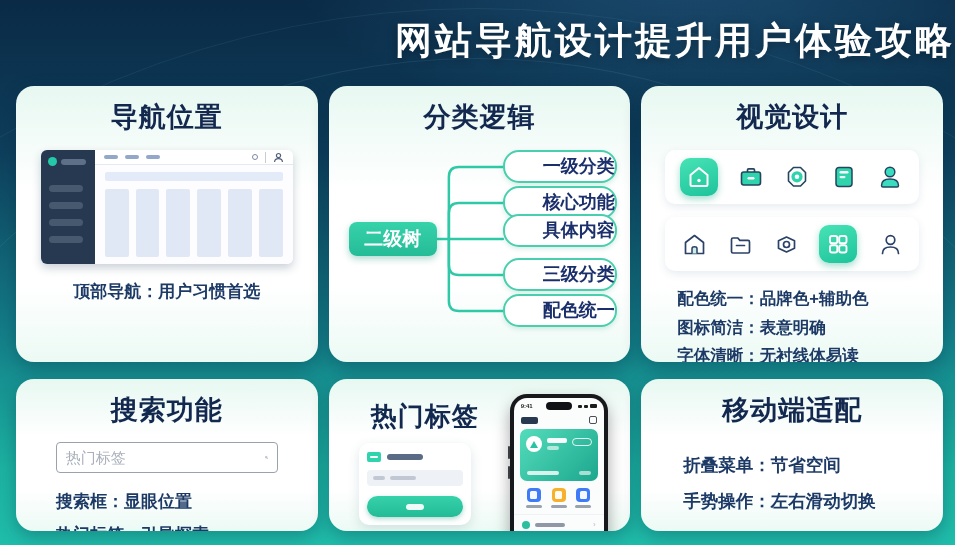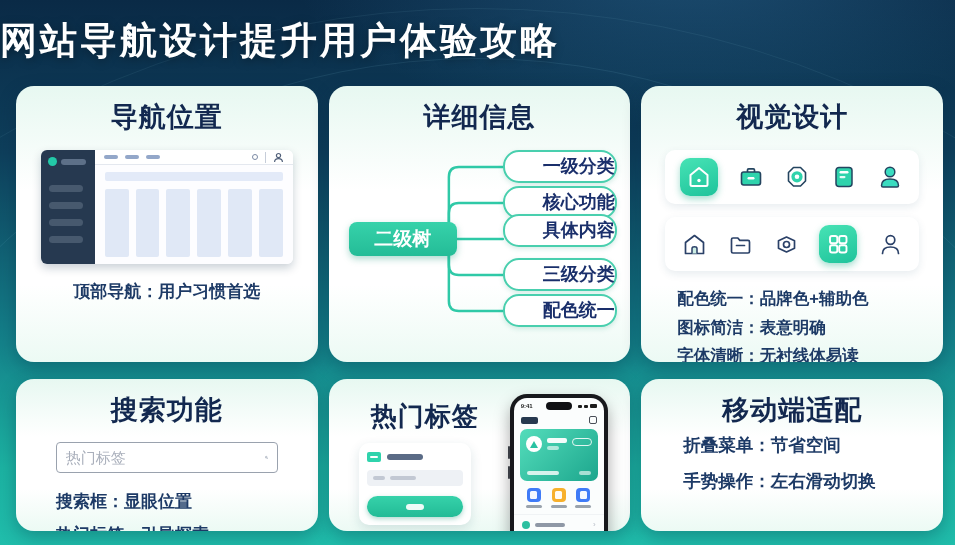--- a/index.html
+++ b/index.html
@@ -9,21 +9,21 @@
     position:relative; overflow:hidden;
     background:linear-gradient(180deg,#0a2a46 0%,#0e3f5c 28%,#137c87 60%,#1cb3a2 86%,#20bdab 100%);
   }
   .glow { position:absolute; inset:0;
     background:radial-gradient(60% 45% at 72% -8%, rgba(60,140,190,.38), transparent 70%);
     pointer-events:none; }
   .arc { position:absolute; border-radius:50%; border:1.5px solid rgba(150,215,235,.10); }
   .arc1 { width:1400px; height:1400px; left:-223px; top:58px; }
   .arc2 { width:1900px; height:1900px; left:-473px; top:8px; border-color:rgba(150,215,235,.08); }
 
-  .page-title { position:absolute; top:16px; left:0; width:100%; text-align:left;
+  .page-title { position:absolute; top:16px; left:0; width:100%; text-align:right;
     font-size:37px; font-weight:800; color:#ffffff; letter-spacing:3px;
     text-shadow:0 2px 10px rgba(0,0,0,.35); }
 
   .grid { position:absolute; left:16px; top:86px; width:927px;
     display:grid; grid-template-columns:repeat(3,1fr); grid-template-rows:276px 152px;
     column-gap:11px; row-gap:17px; }
   .card { position:relative; overflow:hidden; border-radius:18px;
     background:linear-gradient(180deg,#e7f8f1 0%,#ffffff 38%,#ffffff 72%,#ecfaf4 100%);
     box-shadow:0 6px 18px rgba(3,38,58,.30); }
   .card-title { text-align:center; font-size:27px; font-weight:800; color:#12284f;
@@ -47,21 +47,21 @@
   .b-banner { height:9px; border-radius:2px; background:#e3eaf8; }
   .b-cols { display:flex; gap:7px; margin-top:8px; height:68px; }
   .b-col { flex:1; background:#e0e8f6; border-radius:2px; }
 
   .nav-lines { margin-top:12px; text-align:center; font-size:17px; font-weight:600;
     color:#1d3a66; line-height:1.85; }
 
   
   .tree { position:absolute; inset:0; }
   .tree svg { position:absolute; left:0; top:0; }
-  .root-node { position:absolute; left:20px; top:136px; width:108px; height:34px;
+  .root-node { position:absolute; left:20px; top:136px; width:88px; height:34px;
     background:linear-gradient(180deg,#36d2aa,#24bc97); border-radius:8px;
     color:#fff; font-weight:700; font-size:19px; text-align:center; line-height:34px;
     box-shadow:0 3px 7px rgba(25,150,120,.35); }
   .child-node { position:absolute; left:174px; width:114px; height:33px; background:#fff;
     border:2px solid #49cfae; border-radius:16px; font-size:18px; font-weight:700;
     color:#1a2f6b; text-align:right; line-height:29px;
     box-shadow:0 2px 5px rgba(25,150,120,.18); }
   .n1{top:64px}.n2{top:100px}.n3{top:128px}.n4{top:172px}.n5{top:208px}
 
   
@@ -132,21 +132,21 @@
   .pt-blue{background:#3f7bf7}.pt-orange{background:#f7b02c}
   .p-tile i { display:block; width:7px; height:8px; background:rgba(255,255,255,.95); border-radius:1.5px; }
   .p-tlabel { width:16px; height:3px; background:#9aa3ad; border-radius:1.5px; }
   .p-list { margin-top:2px; }
   .p-li { display:flex; align-items:center; gap:5px; padding:5.5px 8px; border-top:1px solid #f0f3f5; }
   .p-li-ic { width:8px; height:8px; border-radius:50%; background:#2bbfa0; }
   .p-li-bar { width:30px; height:4px; background:#8f98a6; border-radius:2px; }
   .p-chev { margin-left:auto; color:#b7bdc7; font-size:8px; line-height:1; }
 
   
-  .mob-lines { margin:0 0 0 42px; font-size:17.5px; font-weight:600; color:#1d3a66; line-height:2.05; }
+  .mob-lines { margin:20px 0 0 42px; font-size:17.5px; font-weight:600; color:#1d3a66; line-height:2.05; }
 </style>
 </head>
 <body>
 
 <div class="glow"></div>
 <div class="arc arc1"></div>
 <div class="arc arc2"></div>
 
 <h1 class="page-title">网站导航设计提升用户体验攻略</h1>
 
@@ -190,21 +190,21 @@
           </div>
         </div>
       </div>
     </div>
     <div class="nav-lines">
       <div>顶部导航：用户习惯首选</div>
     </div>
   </section>
 
   <section class="card">
-    <h2 class="card-title">详细信息</h2>
+    <h2 class="card-title">分类逻辑</h2>
     <div class="tree">
       <svg width="100%" height="100%" viewBox="0 0 302 276" preserveAspectRatio="none">
         <g fill="none" stroke="#2fc9a7" stroke-width="2.5" stroke-linecap="round">
           <path d="M106 153 H120"></path>
           <path d="M120 153 V91 Q120 81 130 81 H174"></path>
           <path d="M120 153 V127 Q120 117 130 117 H174"></path>
           <path d="M120 153 H174"></path>
           <path d="M120 153 V179 Q120 189 130 189 H174"></path>
           <path d="M120 153 V215 Q120 225 130 225 H174"></path>
         </g>

